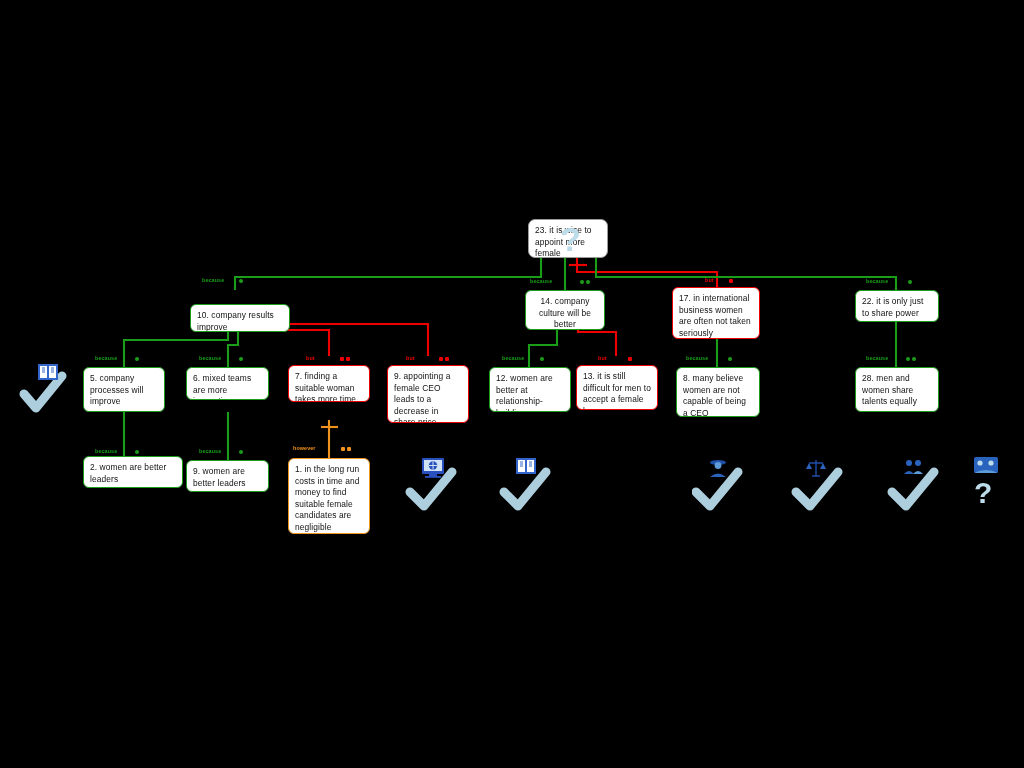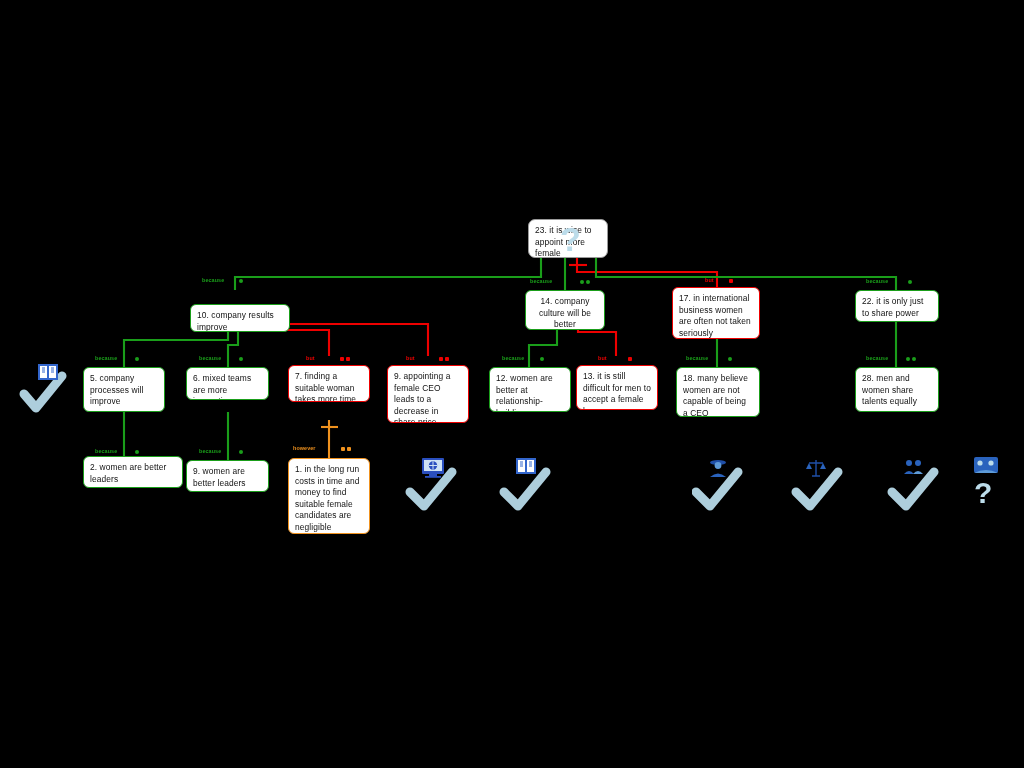--- a/index.html
+++ b/index.html
@@ -114,21 +114,21 @@
 
   <div class="node green" style="left:489px;top:367px;width:82px;height:45px;">
     <span>12. women are better at relationship-building</span>
   </div>
 
   <div class="node red" style="left:576px;top:365px;width:82px;height:45px;">
     <span>13. it is still difficult for men to accept a female boss</span>
   </div>
 
   <div class="node green" style="left:676px;top:367px;width:84px;height:50px;">
-    <span>18. many believe women are not capable of being a CEO</span>
+    <span>8. many believe women are not capable of being a CEO</span>
   </div>
 
   <div class="node green" style="left:855px;top:367px;width:84px;height:45px;">
     <span>28. men and women share talents equally</span>
   </div>
 
   <div class="node green" style="left:83px;top:456px;width:100px;height:32px;">
     <span>2. women are better leaders</span>
   </div>
 

